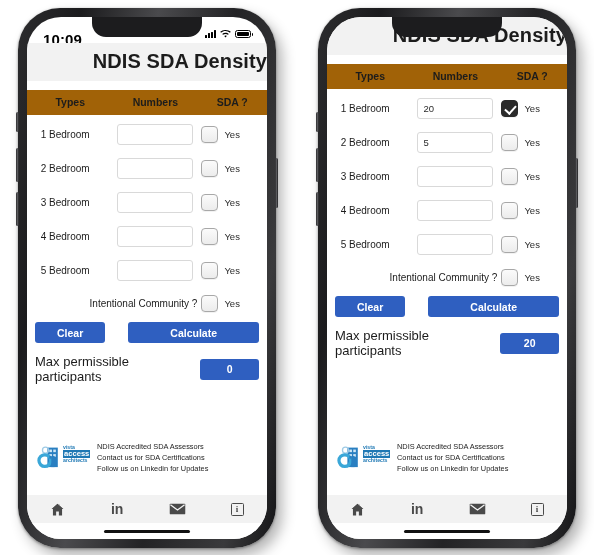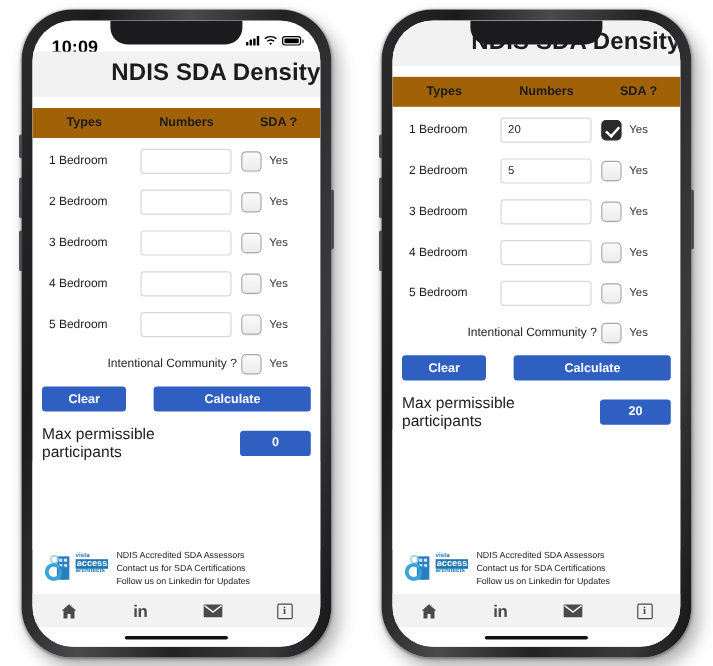--- a/index.html
+++ b/index.html
@@ -276,20 +276,21 @@
   .foot-lines { display:flex; flex-direction:column; gap:1px; }
   .foot-lines div { font-size: 7.4px; color:#1c1c1c; line-height:1.35; }
 
   
   .bottom-nav {
     background: #f2f2f2;
     height: 28px;
     display: flex;
     align-items: center;
     flex: 0 0 auto;
+    margin-top: 16px;
   }
   .nav-item {
     flex: 1;
     display: flex;
     align-items: center;
     justify-content: center;
     cursor: pointer;
     color: #4a4a4a;
   }
   .nav-item svg { display:block; }

